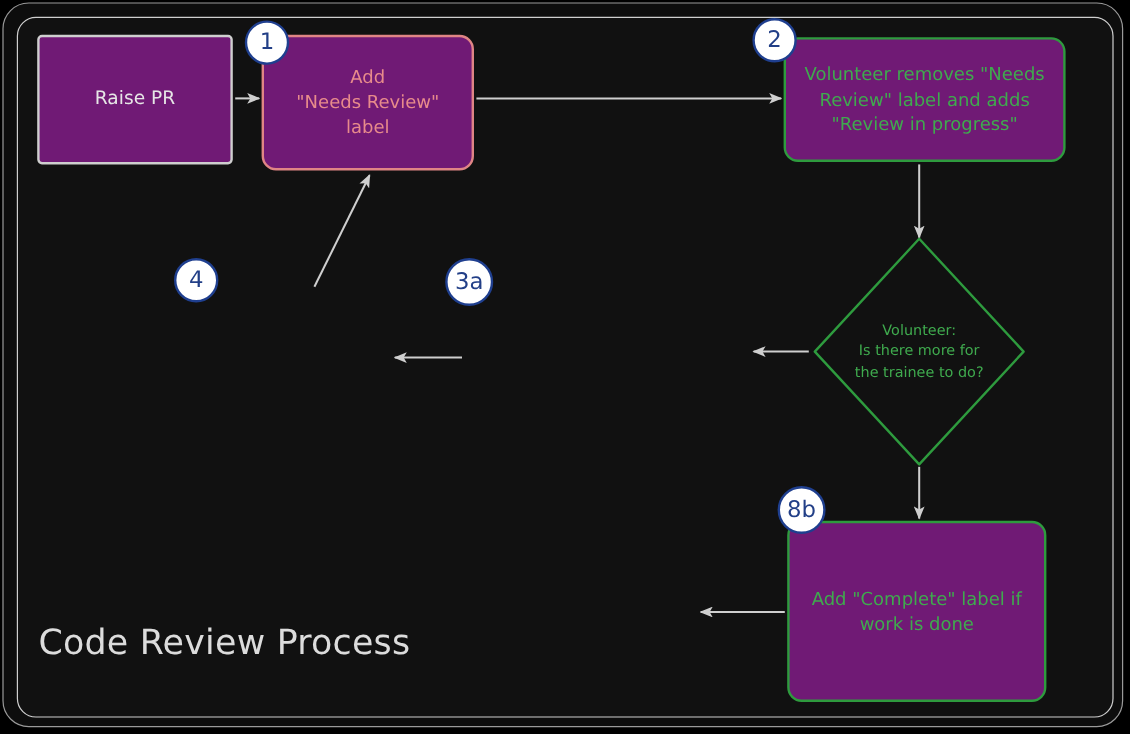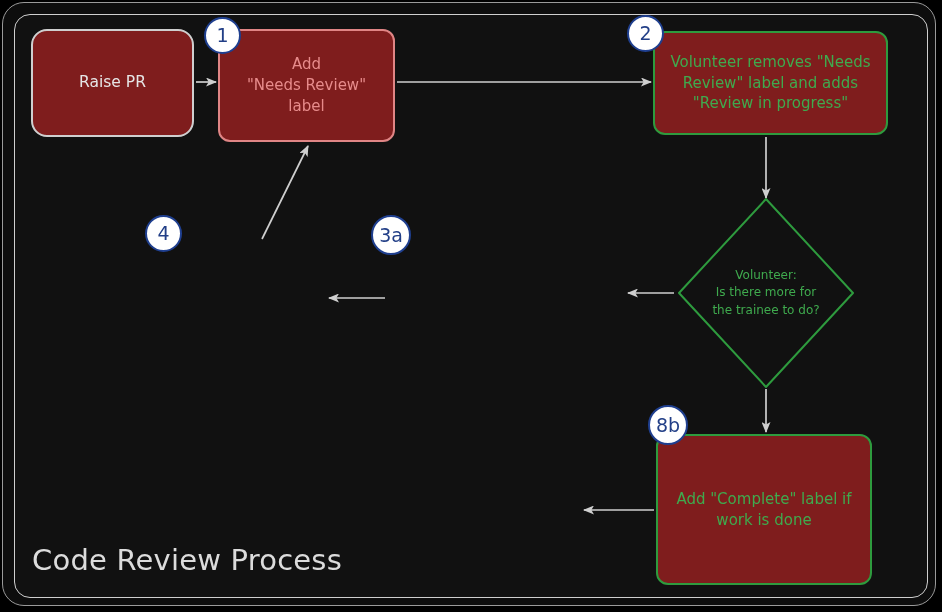--- a/index.html
+++ b/index.html
@@ -55,30 +55,30 @@
   .node {
     position: absolute;
     box-sizing: border-box;
     display: flex;
     align-items: center;
     justify-content: center;
     text-align: center;
     border-radius: 12px;
     border-width: 2px;
     border-style: solid;
-    background: #7f1d1d;
+    background: #701a75;
     line-height: 1.38;
     padding: 4px 8px;
     white-space: pre-line;
   }
   .node.plain {
     border-color: #cfcfcf;
     color: #e6e6e6;
     font-size: 15.5px;
-    border-radius: 16px;
+    border-radius: 4px;
   }
   .node.red {
     border-color: #e08585;
     color: #e78b8b;
     font-size: 15px;
   }
   .node.green {
     border-color: #2e9b3e;
     color: #3faa4e;
     font-size: 15px;
@@ -181,15 +181,15 @@
 Is there more for
 the trainee to do?</div>
   </div>
 
   <div class="badge" style="left:204px; top:17px; width:37px; height:37px;">1</div>
   <div class="badge" style="left:627px; top:15px; width:37px; height:37px;">2</div>
   <div class="badge" style="left:371px; top:215px; width:40px; height:40px;">3a</div>
   <div class="badge" style="left:145px; top:215px; width:37px; height:37px;">4</div>
   <div class="badge" style="left:648px; top:405px; width:40px; height:40px;">8b</div>
 
-  <div class="diagram-title" style="left:32px; top:543px;">Code Review Process</div>
+  <div class="diagram-title" style="left:32px; top:518px;">Code Review Process</div>
 
 </div>
 
 </body></html>

